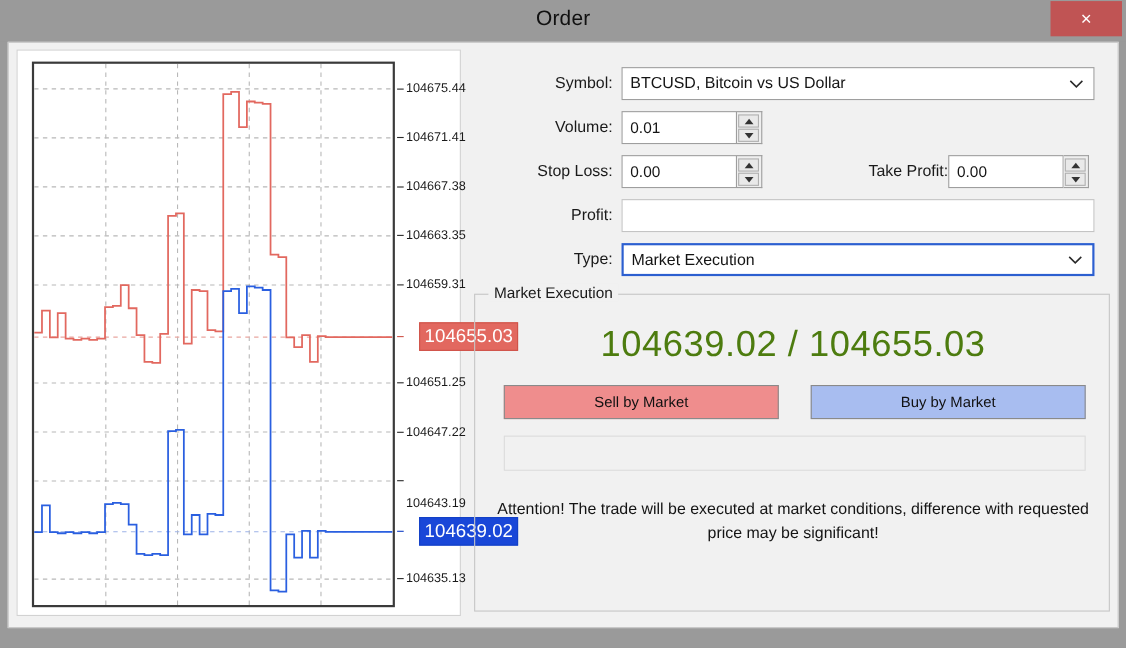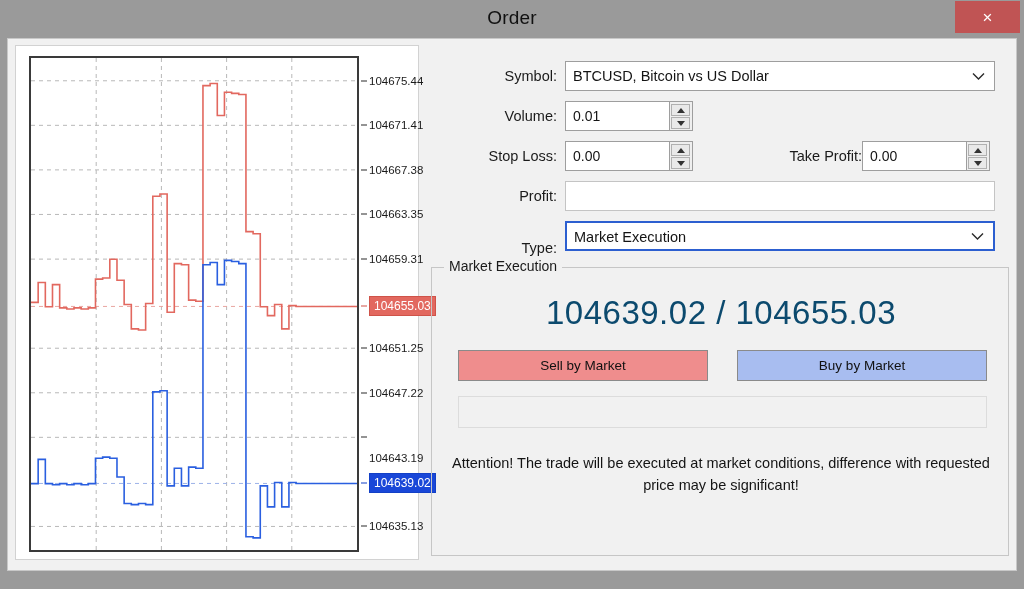--- a/index.html
+++ b/index.html
@@ -114,22 +114,22 @@
   .axis-tick {
     position: absolute;
     left: 0px;
     width: 6px;
     height: 1px;
     background: #2a2a2a;
     transform: translateY(-50%);
   }
   .price-badge {
     position: absolute;
-    left: 8px;
-    font-size: 12px;
+    left: 20px;
+    font-size: 17px;
     color: #ffffff;
     padding: 2px 4px;
     white-space: nowrap;
     transform: translateY(-50%);
     box-sizing: border-box;
   }
   .price-badge.ask {
     background: #e2685f;
     border: 1px solid #cf5349;
   }
@@ -260,21 +260,21 @@
     color: #1a1a1a;
   }
 
   .quote {
     position: absolute;
     left: 0;
     top: 26px;
     width: 578px;
     text-align: center;
     font-size: 33px;
-    color: #0c4a6e;
+    color: #4d7c0f;
     letter-spacing: 0.5px;
   }
 
   .trade-btn {
     position: absolute;
     top: 82px;
     height: 31px;
     border: 1px solid #8a8a8a;
     box-sizing: border-box;
     font-size: 13.5px;
@@ -428,21 +428,21 @@
           </div>
         </div>
       </div>
 
       <div class="field-row" style="top:136px;">
         <div class="field-label" style="left:0px; width:130px;">Profit:</div>
         <input class="text-input" type="text" style="left: 138px; width: 430px; border-color: rgb(196, 196, 196);" value="">
       </div>
 
       <div class="field-row" style="top:176px;">
-        <div class="field-label" style="left:0px; width:130px;margin-top:12px;">Type:</div>
+        <div class="field-label" style="left:0px; width:130px;">Type:</div>
         <div class="combo focused" style="left:138px; width:430px;">
           <span class="combo-text">Market Execution</span>
           <svg class="combo-arrow" viewBox="0 0 13 8">
             <polyline points="1,1.5 6.5,7 12,1.5" fill="none" stroke="#2a2a2a" stroke-width="1.4"></polyline>
           </svg>
         </div>
       </div>
 
       <div class="groupbox">
         <div class="groupbox-title">Market Execution</div>

